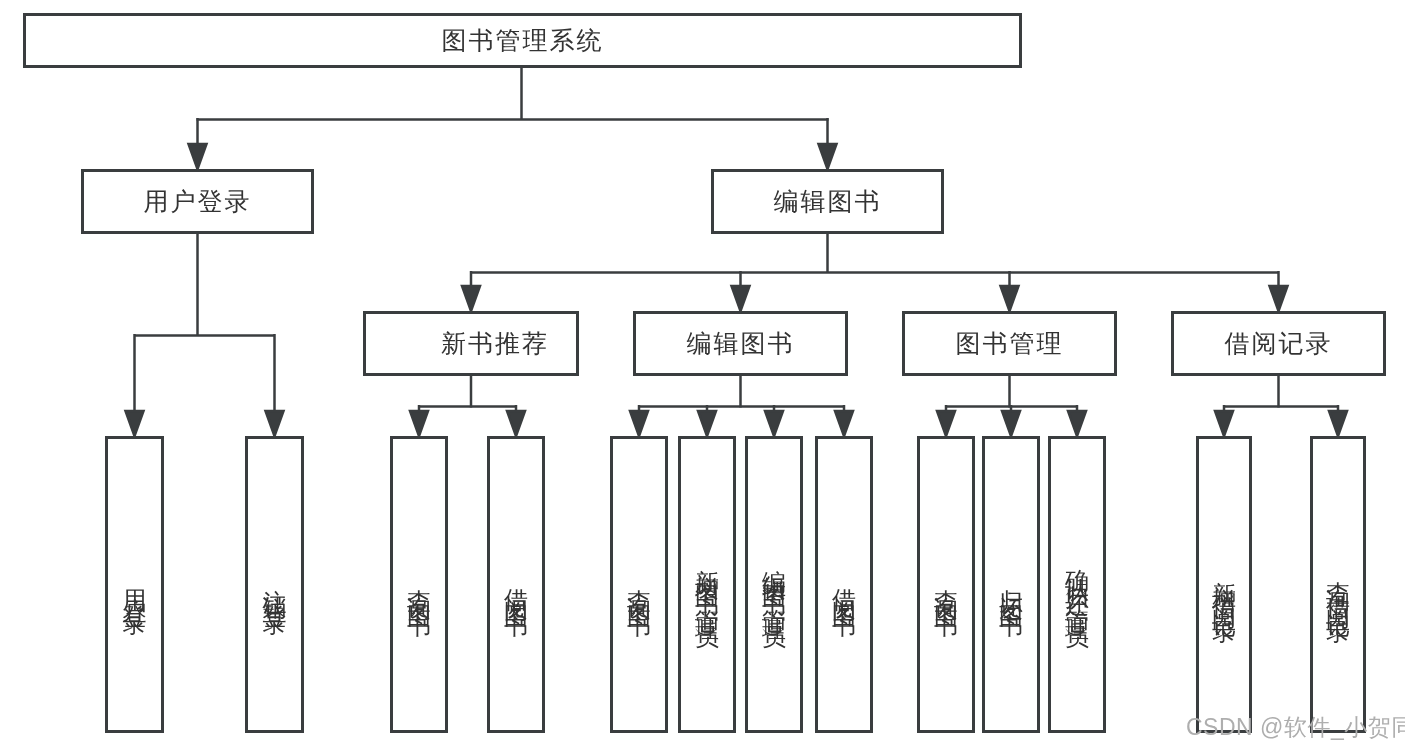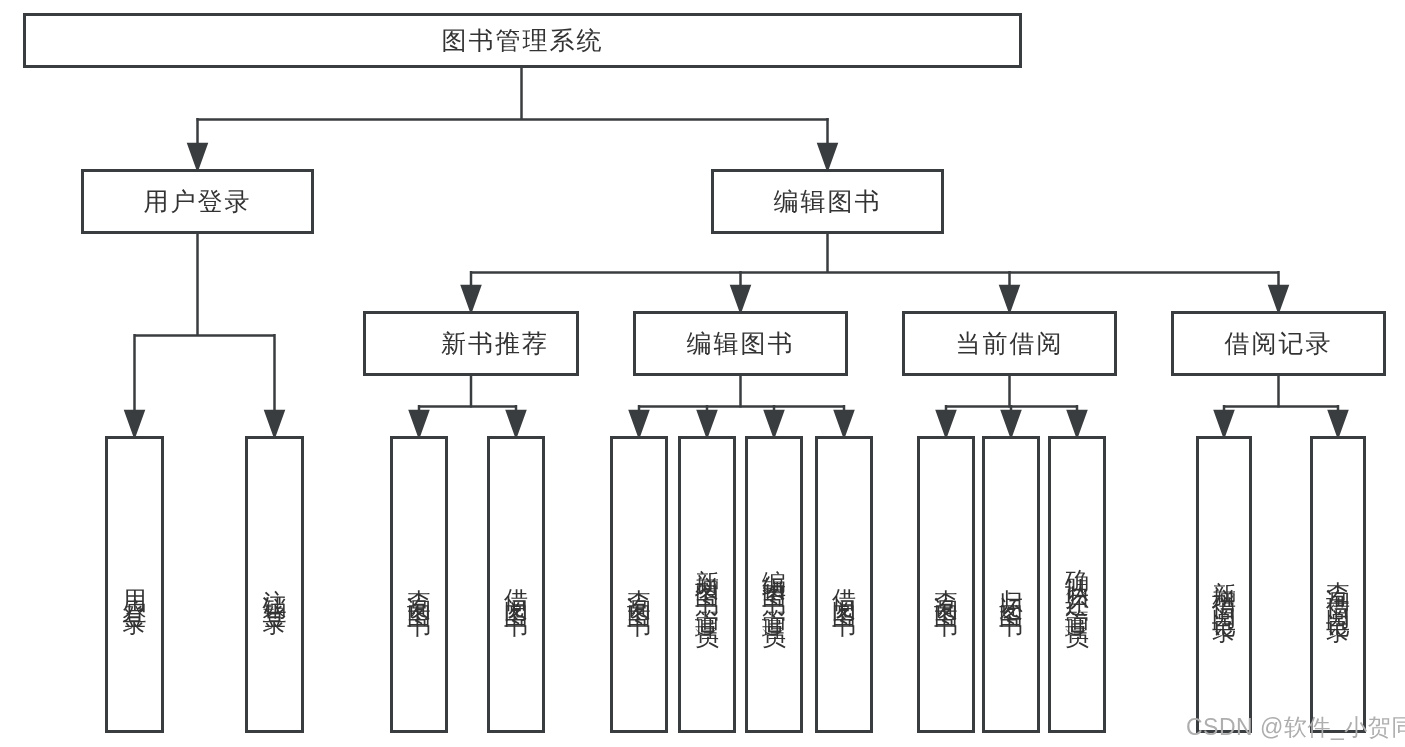--- a/index.html
+++ b/index.html
@@ -135,21 +135,21 @@
     </g>
   </svg>
 
   <div class="node h-node" style="left:23px; top:13px; width:999px; height:55px;">图书管理系统</div>
 
   <div class="node h-node" style="left:81px; top:169px; width:233px; height:65px;">用户登录</div>
   <div class="node h-node" style="left:711px; top:169px; width:233px; height:65px;">编辑图书</div>
 
   <div class="node h-node" style="left:363px; top:311px; width:216px; height:65px;padding-left:48px;">新书推荐</div>
   <div class="node h-node" style="left:633px; top:311px; width:215px; height:65px;">编辑图书</div>
-  <div class="node h-node" style="left:902px; top:311px; width:215px; height:65px;">当前借阅</div>
+  <div class="node h-node" style="left:902px; top:311px; width:215px; height:65px;">图书管理</div>
   <div class="node h-node" style="left:1171px; top:311px; width:215px; height:65px;">借阅记录</div>
 
   <div class="node v-node" style="left:105px; top:436px; width:59px; height:297px;">用户登录</div>
   <div class="node v-node" style="left:245px; top:436px; width:59px; height:297px;">注销登录</div>
 
   <div class="node v-node" style="left:390px; top:436px; width:58px; height:297px;">查询图书</div>
   <div class="node v-node" style="left:487px; top:436px; width:58px; height:297px;">借阅图书</div>
 
   <div class="node v-node" style="left:610px; top:436px; width:58px; height:297px;">查询图书</div>
   <div class="node v-node" style="left:678px; top:436px; width:58px; height:297px;">新增图书（管理员）</div>

